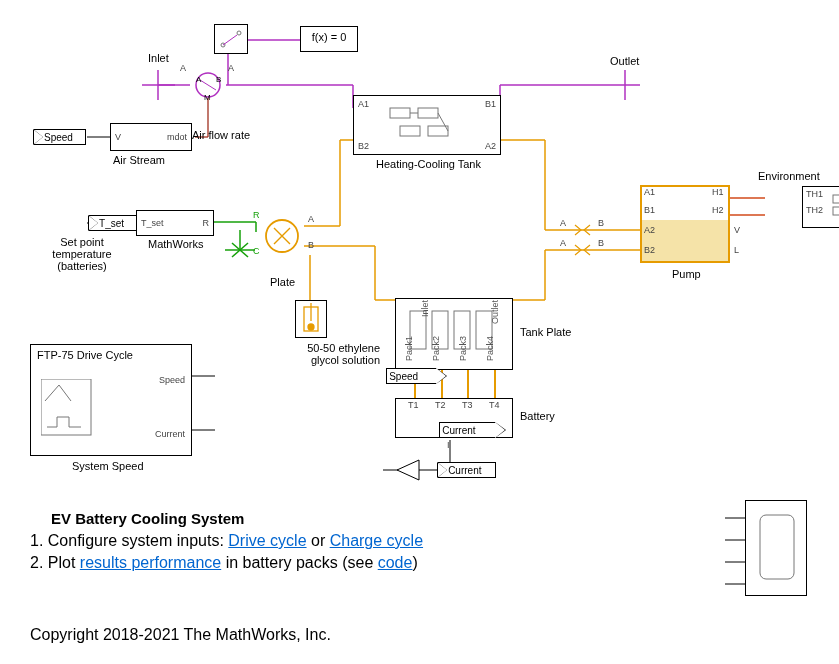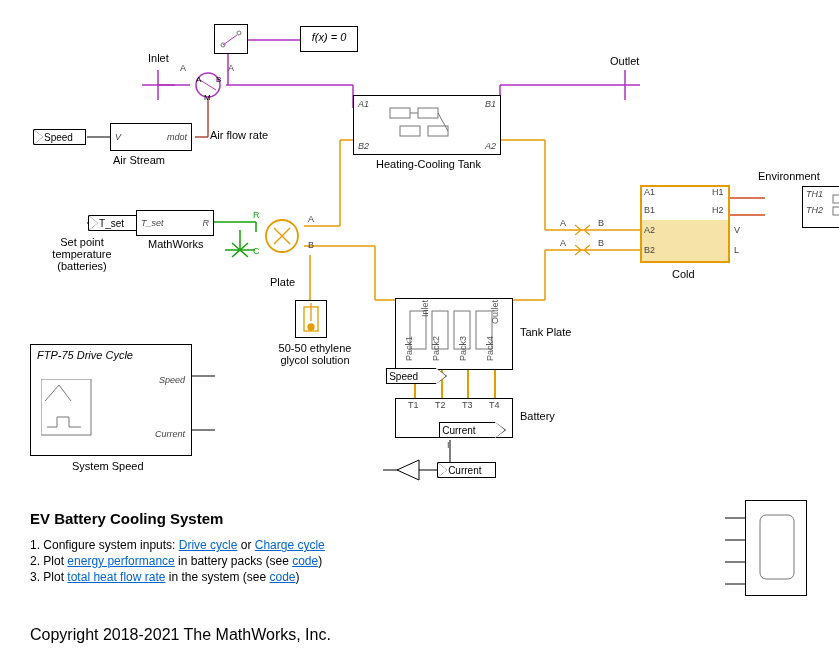--- a/index.html
+++ b/index.html
@@ -12,26 +12,25 @@
     color: #000;
     width: 839px;
     height: 664px;
     position: relative;
     overflow: hidden;
   }
   .abs { position: absolute; }
   .block {
     border: 1px solid #000;
     background: #fff;
-    font-style: italic;
   }
   .label { font-size: 11px; white-space: nowrap; }
   .plabel { font-size: 9px; color: #444; }
-  .title { font-size: 15px; font-weight: bold; }
-  .notes { font-size: 12px; line-height: 1.35; margin-top: 7px; }
+  .title { font-size: 15px; font-weight: bold; margin-left: 21px; }
+  .notes { font-size: 16px; line-height: 1.35; }
   .tag {
     border: 1px solid #000;
     background: #fff;
     padding: 1px 2px;
     font-size: 10px;
     display: inline-flex;
     align-items: center;
     height: 16px;
   }
   .tag-out::after {
@@ -214,21 +213,21 @@
 <div class="abs plabel" style="left:228px;top:63px">A</div>
 
 
 <div class="abs tag tag-in" style="left:34px;top:129px;width:52px">
     <span>Speed</span>
   </div>
 <div class="abs block" style="left:110px;top:123px;width:82px;height:28px;display:flex;align-items:center;justify-content:space-between;padding:0 4px">
   <span class="plabel">V</span>
   <span class="plabel">mdot</span>
 </div>
-<div class="abs label" style="left:210px;top:129px">Air flow rate</div>
+<div class="abs label" style="left:192px;top:129px">Air flow rate</div>
 <div class="abs label" style="left:113px;top:154px">Air Stream</div>
 
 
 <div class="abs block" style="left:353px;top:95px;width:148px;height:60px">
   <span class="plabel abs" style="left:4px;top:3px">A1</span>
   <span class="plabel abs" style="right:4px;top:3px">B1</span>
   <span class="plabel abs" style="left:4px;bottom:3px">B2</span>
   <span class="plabel abs" style="right:4px;bottom:3px">A2</span>
   <svg width="148" height="60">
       <g class="subicon" transform="translate(36,12)">
@@ -273,21 +272,21 @@
 
 <div class="abs block" style="left:295px;top:300px;width:32px;height:38px">
   <svg width="30" height="36">
       <g stroke="#e69b00" fill="none" stroke-width="1.3">
         <rect x="8" y="6" width="14" height="24"></rect>
         <line x1="15" y1="2" x2="15" y2="20"></line>
         <circle cx="15" cy="26" r="3" fill="#e69b00"></circle>
       </g>
     </svg>
 </div>
-<div class="abs label" style="left:260px;top:342px;white-space:pre-line;width:110px;text-align:center">50-50 ethylene
+<div class="abs label" style="left:270px;top:342px;white-space:pre-line;width:110px;text-align:right">50-50 ethylene
 glycol solution</div>
 
 
 <div class="abs block" style="left:395px;top:298px;width:118px;height:72px">
   <svg width="118" height="72">
       <g class="subicon" transform="translate(14,12)">
     <rect x="0" y="0" width="16" height="38"></rect>
         <rect x="22" y="0" width="16" height="38"></rect>
     <rect x="44" y="0" width="16" height="38"></rect>
         <rect x="66" y="0" width="16" height="38"></rect>
@@ -329,21 +328,21 @@
 <span class="abs plabel" style="left:644px;top:245px">B2</span>
 <span class="abs plabel" style="left:712px;top:187px">H1</span>
 <span class="abs plabel" style="left:712px;top:205px">H2</span>
 <span class="abs plabel" style="left:734px;top:225px">V</span>
 <span class="abs plabel" style="left:734px;top:245px">L</span>
 
 <span class="abs plabel" style="left:560px;top:218px">A</span>
 <span class="abs plabel" style="left:598px;top:218px">B</span>
 <span class="abs plabel" style="left:560px;top:238px">A</span>
 <span class="abs plabel" style="left:598px;top:238px">B</span>
-<div class="abs label" style="left:672px;top:268px">Cold</div>
+<div class="abs label" style="left:672px;top:268px">Pump</div>
 
 
 <div class="abs label" style="left:758px;top:170px">Environment</div>
 <div class="abs block" style="left:802px;top:186px;width:56px;height:42px">
   <span class="plabel abs" style="left:3px;top:2px">TH1</span>
   <span class="plabel abs" style="left:3px;top:18px">TH2</span>
   <svg width="56" height="42">
       <g class="subicon" transform="translate(30,8)">
         <rect x="0" y="0" width="8" height="8"></rect>
         <rect x="12" y="0" width="8" height="8"></rect>
@@ -371,22 +370,21 @@
     <span>Speed</span>
   </div>
 <div class="abs tag tag-out" style="left:215px;top:422px;width:56px">
     <span>Current</span>
   </div>
 
 
 <div class="abs title" style="left:30px;top:510px">EV Battery Cooling System</div>
 <div class="abs notes" style="left:30px;top:530px;width:430px">
   <div>1. Configure system inputs: <span class="link">Drive cycle</span> or <span class="link">Charge cycle</span></div>
-  <div>2. Plot <span class="link">energy performance</span> in battery packs (see <span class="link">code</span>)</div>
-  <div>3. Plot <span class="link">total heat flow rate</span> in the system (see <span class="link">code</span>)</div>
+  <div>2. Plot <span class="link">results performance</span> in battery packs (see <span class="link">code</span>)</div>
 </div>
 <div class="abs" style="left:30px;top:626px;font-size:16px">Copyright 2018-2021 The MathWorks, Inc.</div>
 
 
 
 
 
 
 
 <div class="abs block" style="left:745px;top:500px;width:62px;height:96px">

